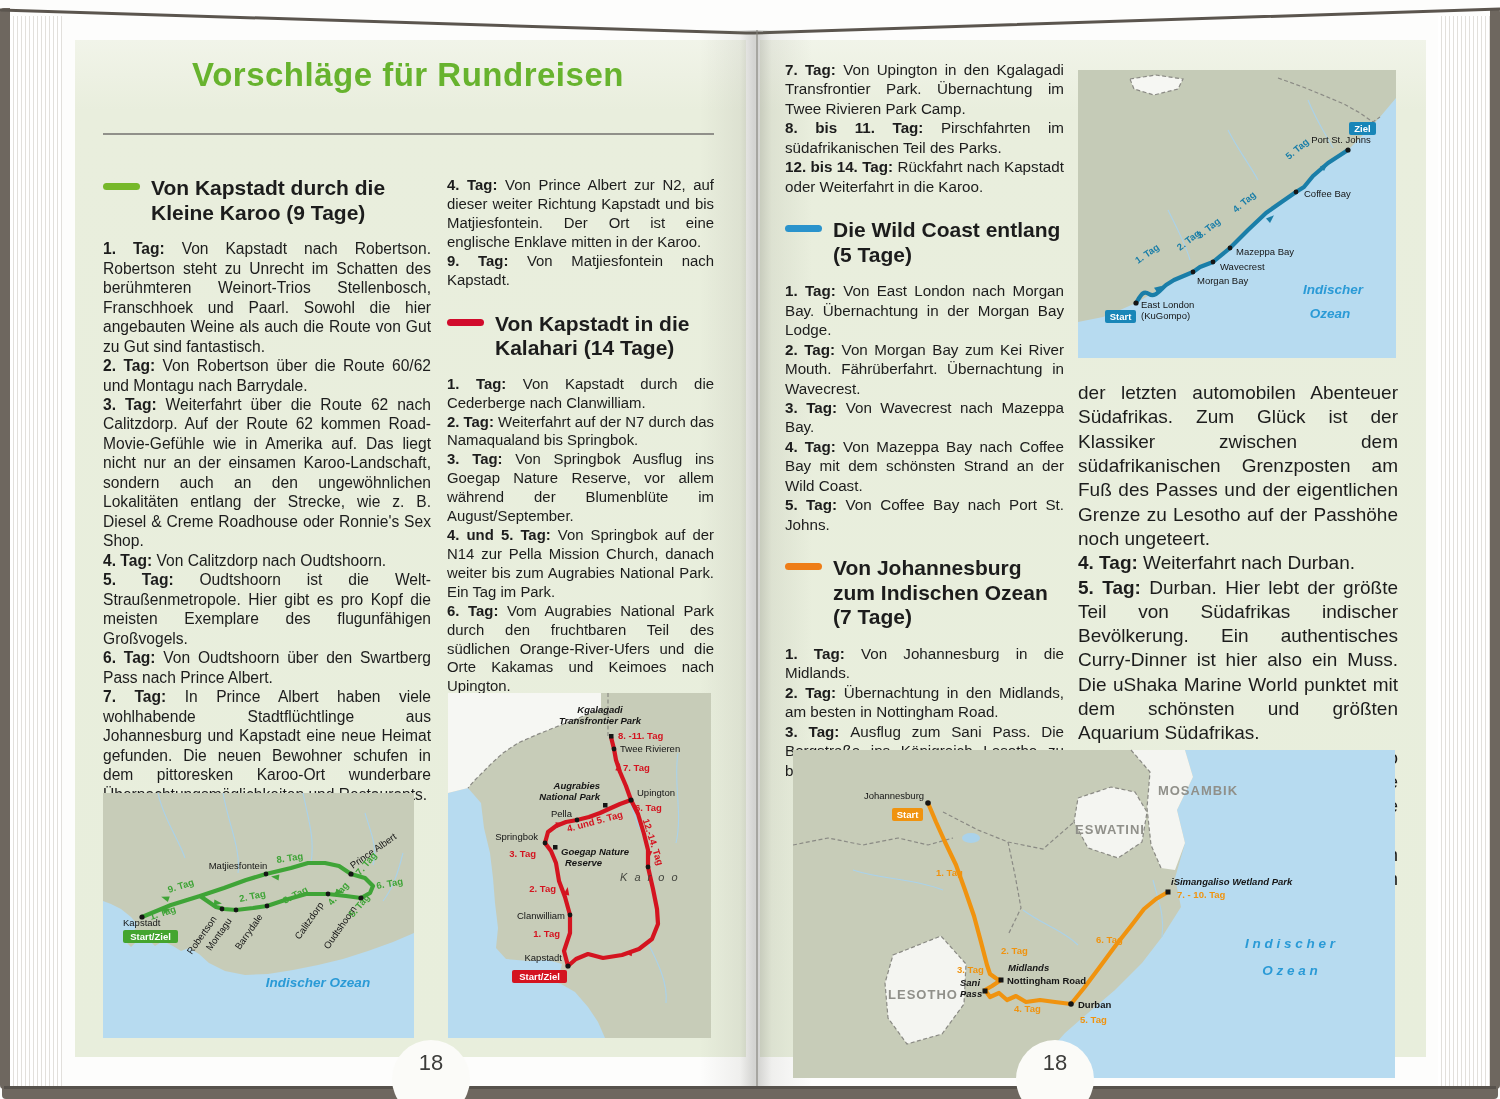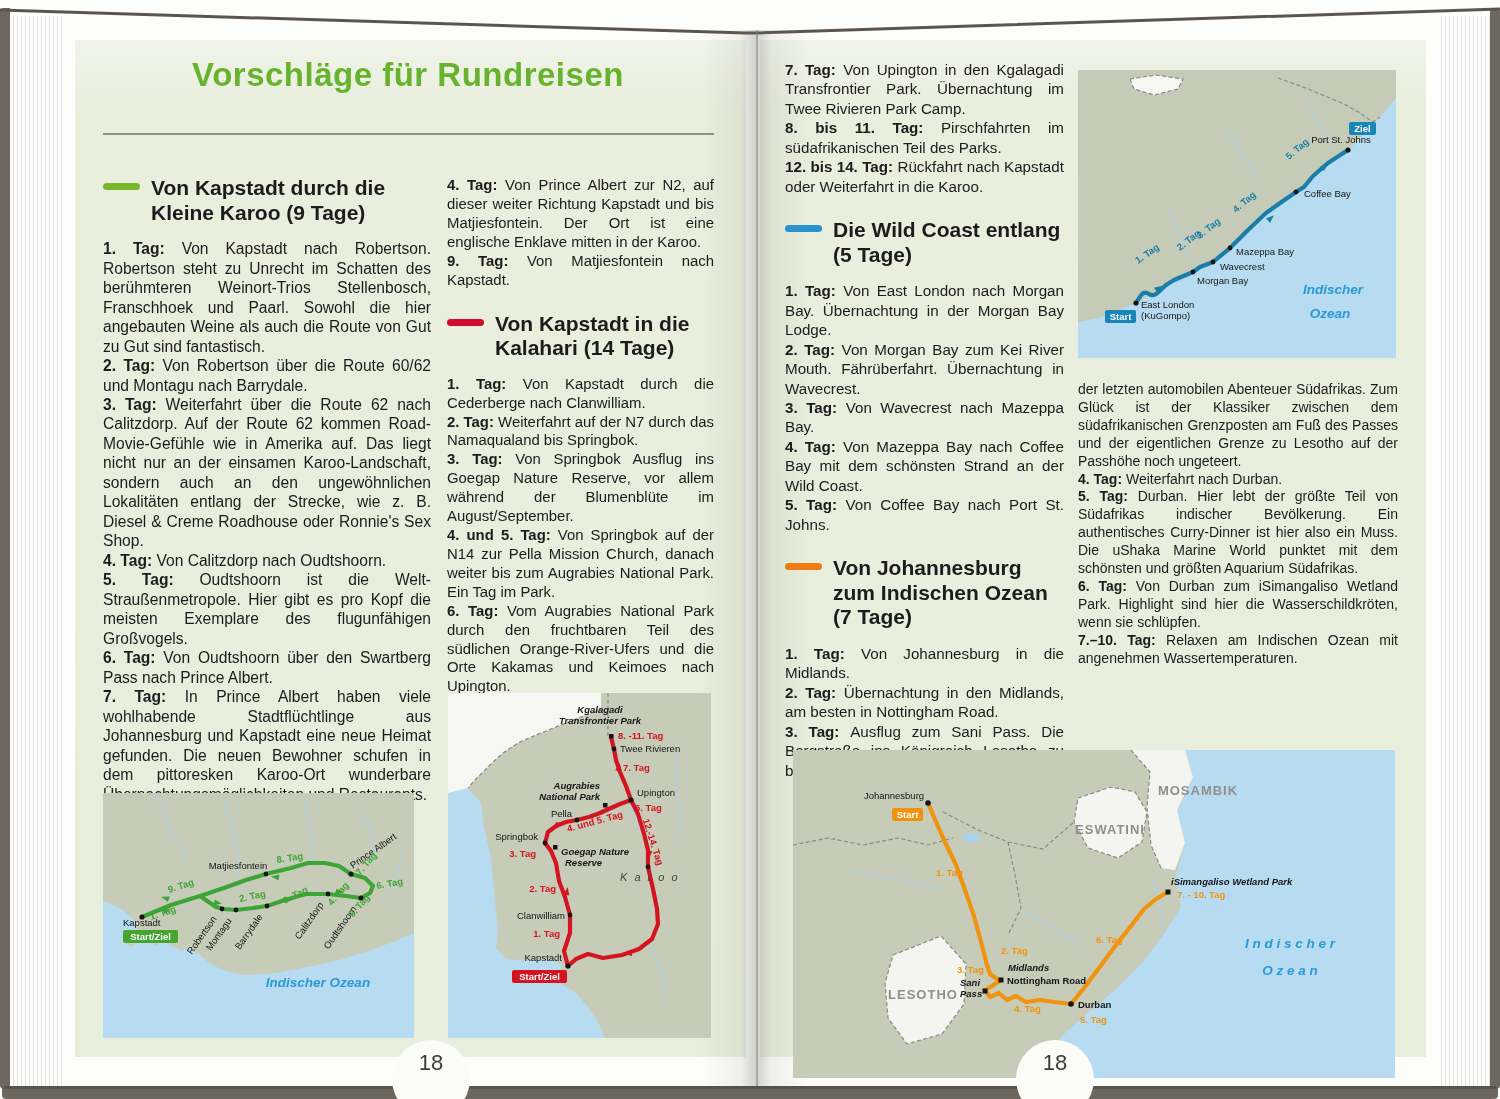--- a/index.html
+++ b/index.html
@@ -28,21 +28,21 @@
       text-align:center;font-size:22px;color:#3c3c3a;padding-top:10px;box-sizing:border-box;}
   
   .title{position:absolute;left:85px;top:56px;width:646px;text-align:center;
       font-size:33px;font-weight:600;color:#67b32e;letter-spacing:0.5px;}
   .rule{position:absolute;left:103px;top:133px;width:611px;height:2px;background:#90908a;}
   
   .col{position:absolute;text-align:justify;}
   #col-l1{left:103px;top:176px;width:328px;font-size:15.6px;line-height:1.25;}
   #col-l2{left:447px;top:176px;width:267px;font-size:14.9px;line-height:1.27;}
   #col-r1{left:785px;top:60px;width:279px;font-size:15.2px;line-height:1.28;}
-  #col-r2{left:1078px;top:381px;width:320px;font-size:14px;line-height:1.28;}
+  #col-r2{left:1078px;top:381px;width:320px;font-size:19px;line-height:1.28;}
   .para{margin:0;}
   .route-heading{display:flex;gap:11px;text-align:left;font-weight:bold;font-size:21px;line-height:1.17;margin:0 0 14px 0;}
   .route-heading.mid{margin-top:22px;}
   .dash{flex:none;width:37px;height:7px;border-radius:3.5px;margin-top:7px;}
   .dash.green{background:#76b82a}.dash.red{background:#d10b2c}.dash.blue{background:#2a93cc}.dash.orange{background:#ee7d17}
   
   .mapbox{position:absolute;}
   .mapbox svg{display:block;width:100%;height:100%;}
   .mt{font-size:9.5px;fill:#151515;}
   .mi{font-style:italic;}

